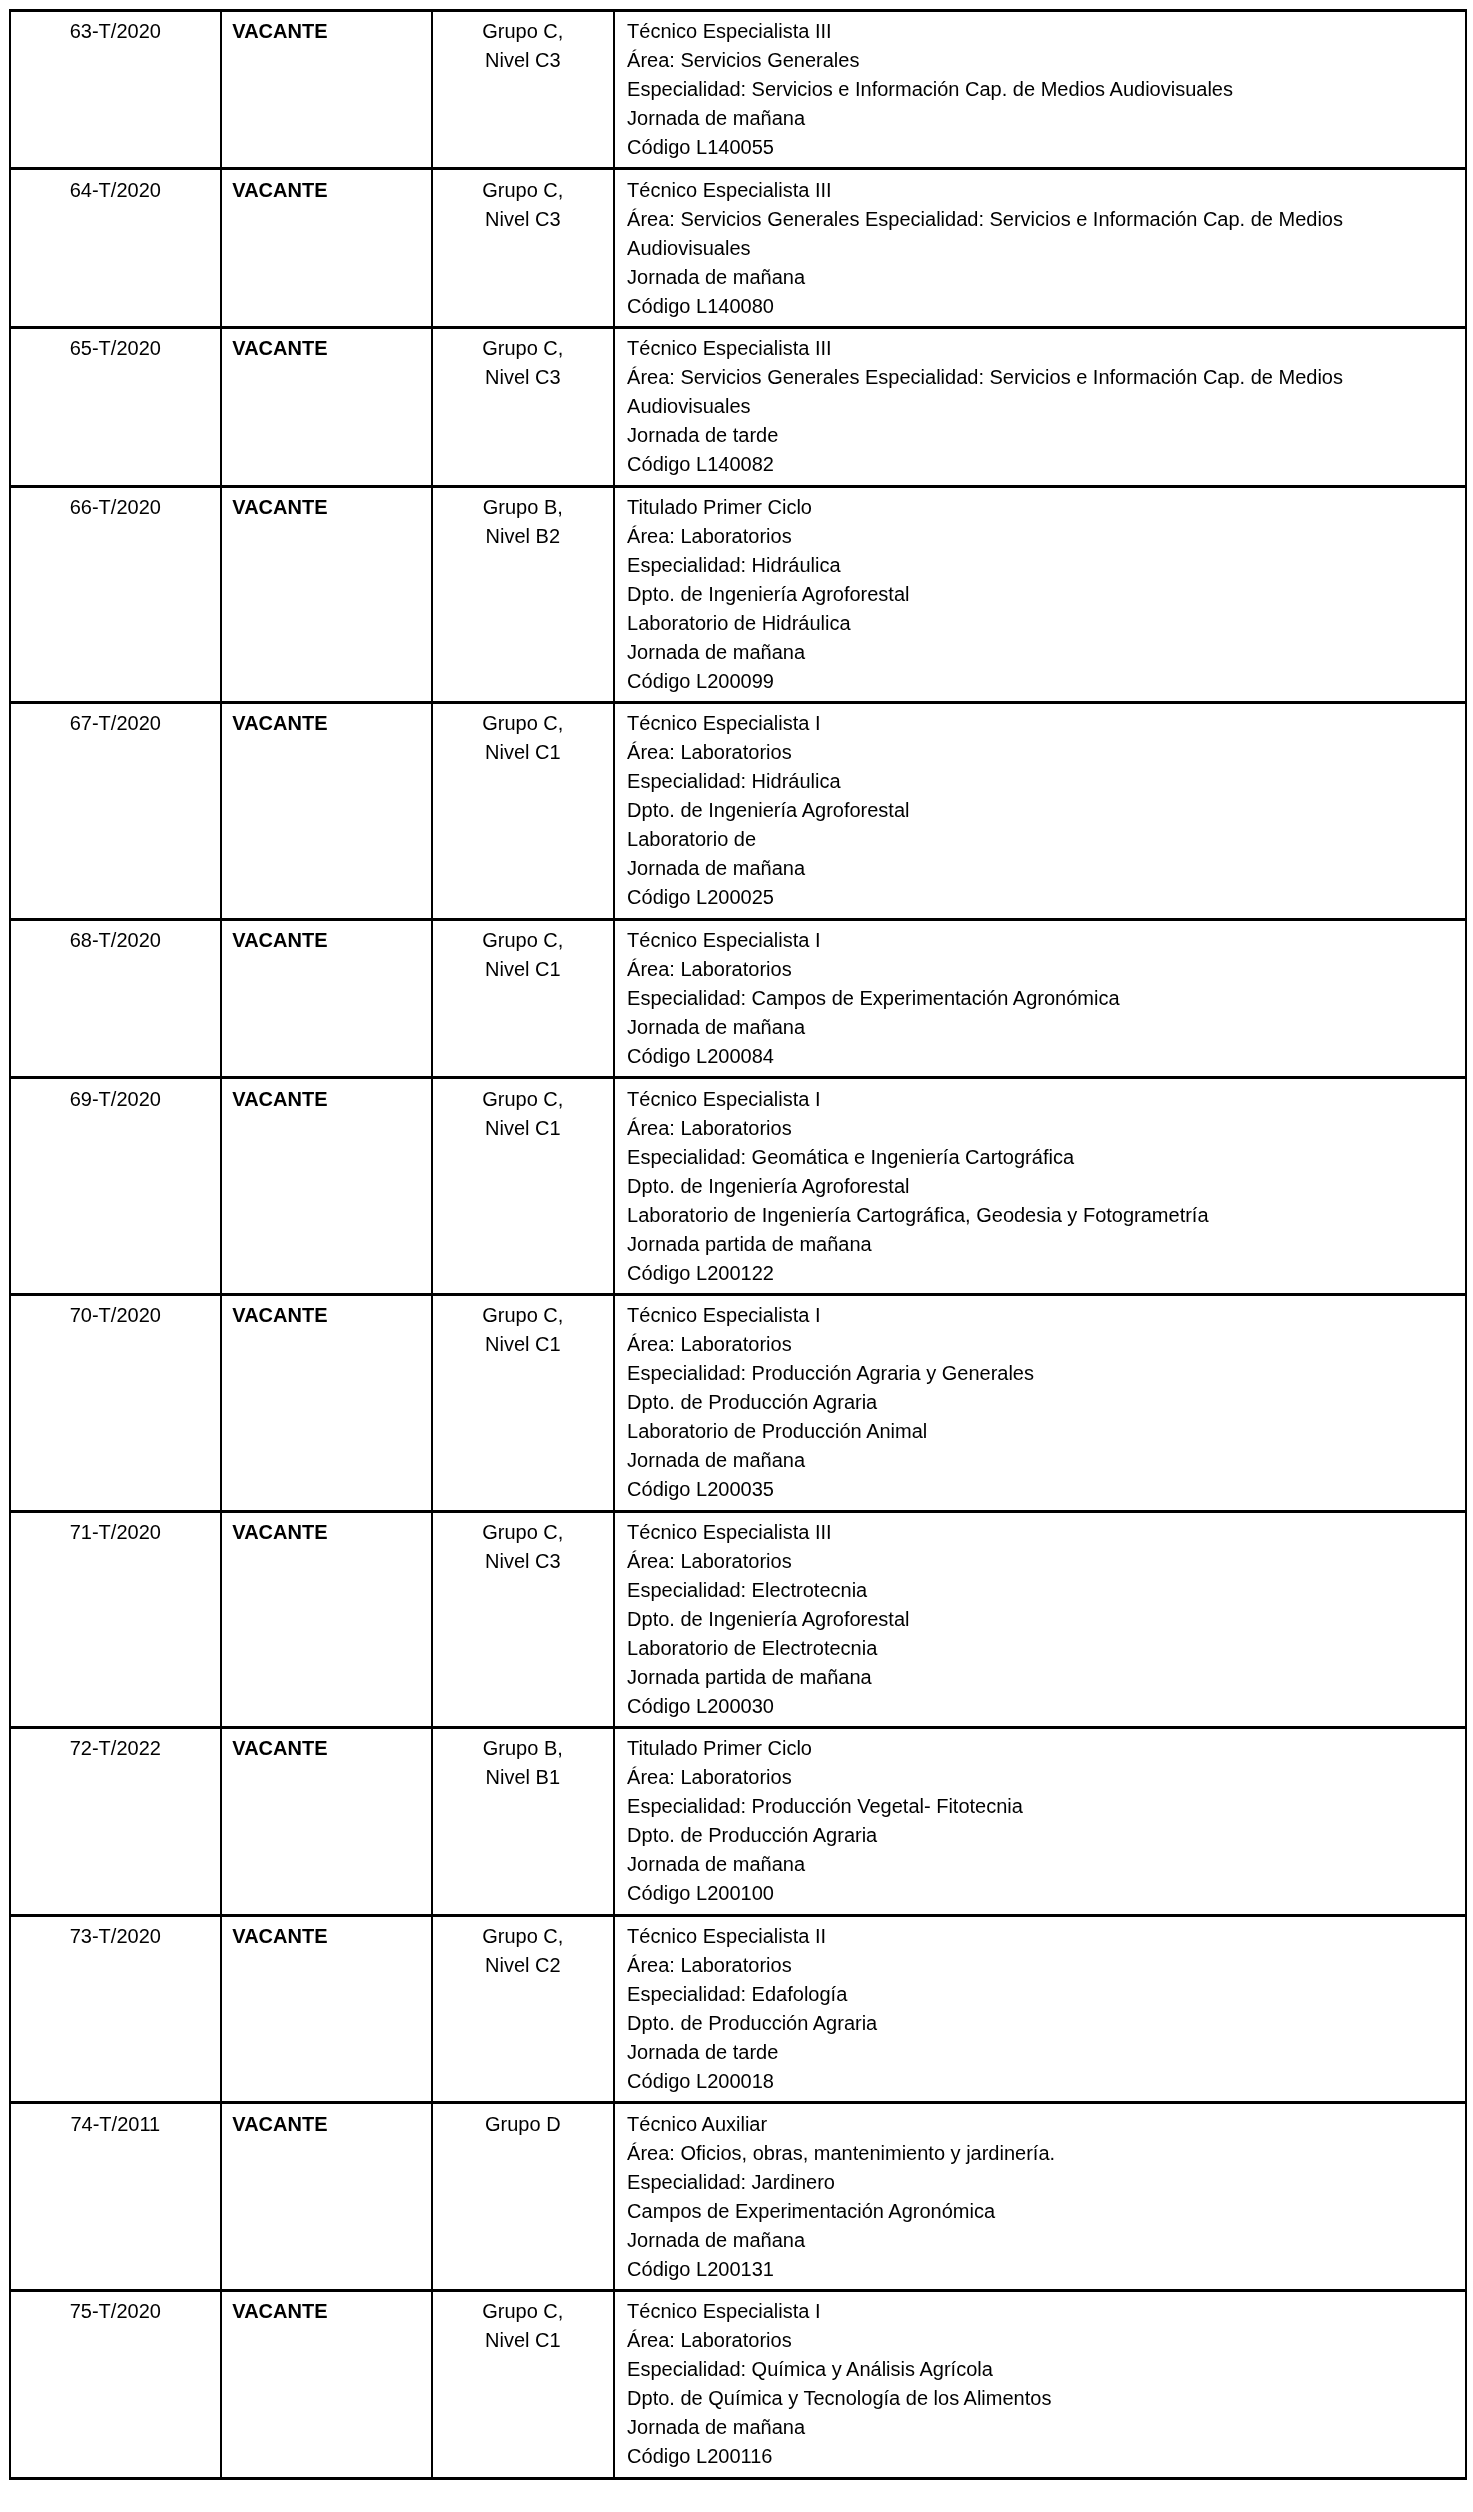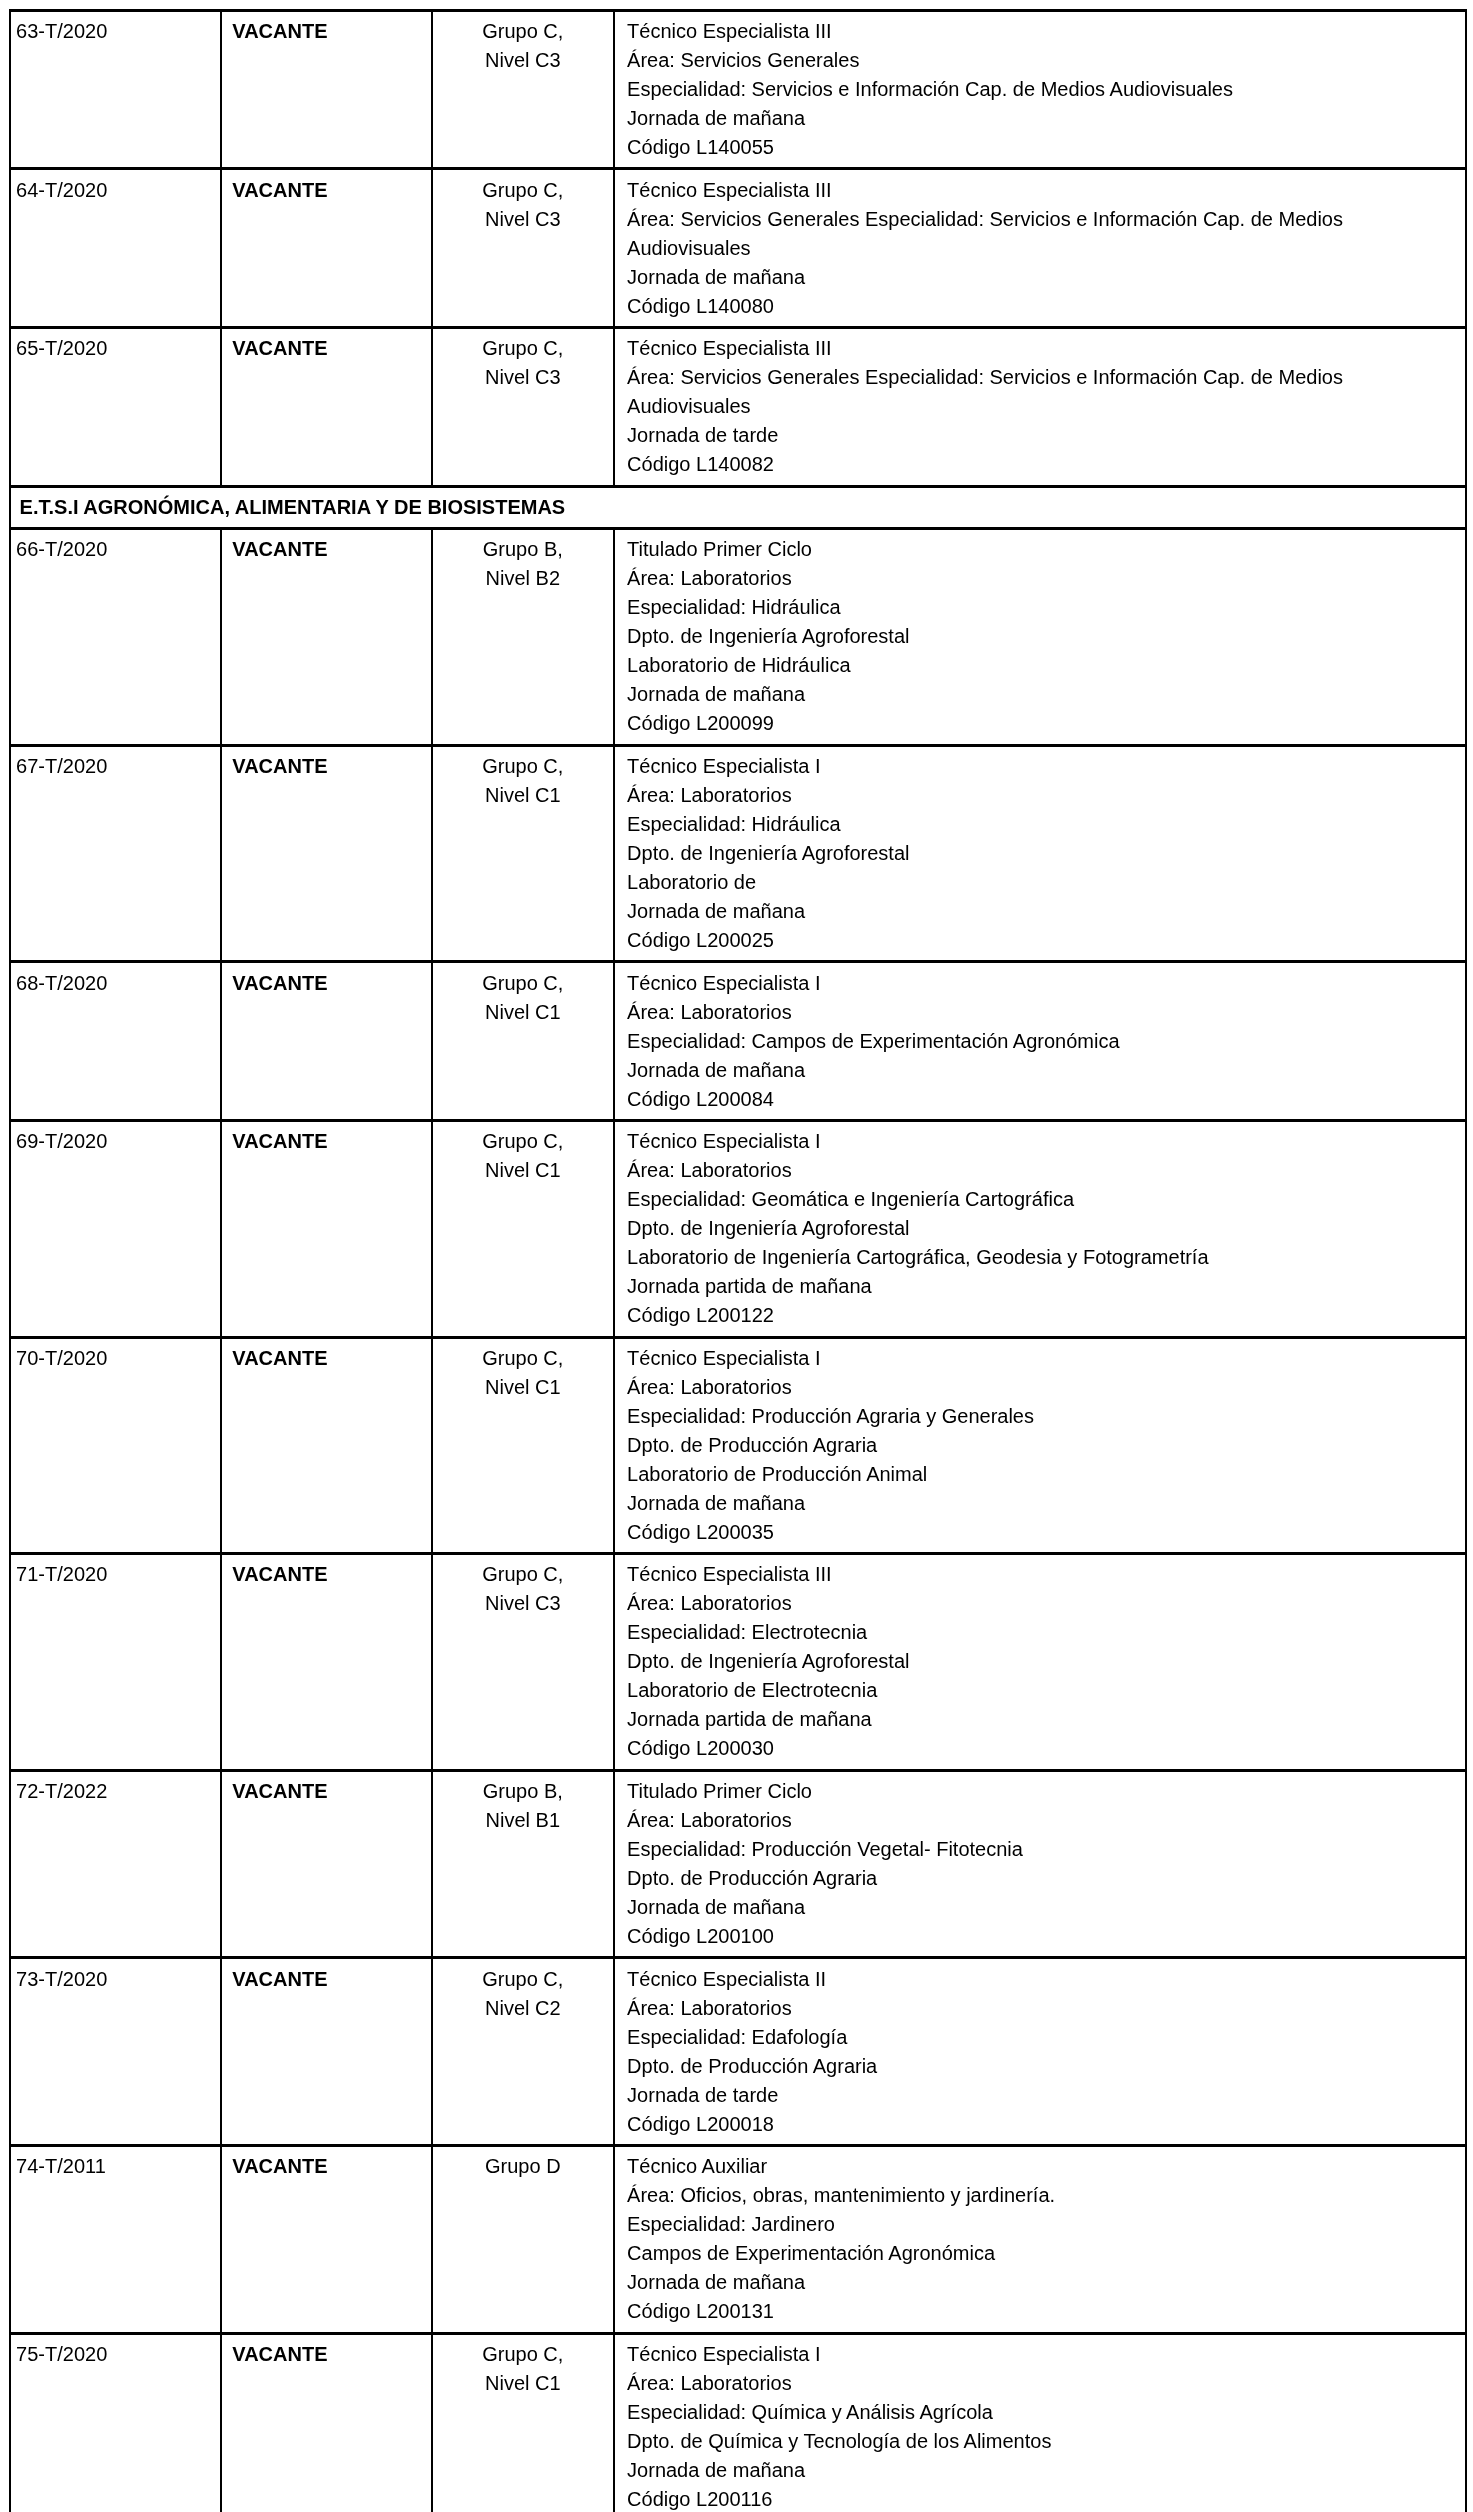--- a/index.html
+++ b/index.html
@@ -24,21 +24,21 @@
   }
   .doc-table td {
     border: 2.6px solid #000;
     border-top-width: 3.5px;
     border-bottom-width: 3.5px;
     vertical-align: top;
     padding: 5.3px 12.3px;
     overflow: hidden;
   }
   td.plaza {
-    text-align: left;
+    text-align: center;
     padding: 5.3px 5.3px;
   }
   td.estado {
     font-weight: bold;
     padding-left: 10.5px;
   }
   td.grupo {
     font-weight: normal;
     text-align: center;
     padding: 5.3px 7px;
@@ -103,23 +103,20 @@
           <div>Nivel C3</div>
         </td>
         <td class="detalle">
           <div class="detail-line">Técnico Especialista III</div>
           <div class="detail-line">Área: Servicios Generales Especialidad: Servicios e Información Cap. de Medios Audiovisuales</div>
           <div class="detail-line">Jornada de tarde</div>
           <div class="detail-line">Código L140082</div>
         </td>
       </tr>
       <tr>
-        <td class="section" colspan="4">E.T.S.I AGRONÓMICA, ALIMENTARIA Y DE BIOSISTEMAS</td>
-      </tr>
-      <tr>
         <td class="plaza">66-T/2020</td>
         <td class="estado">VACANTE</td>
         <td class="grupo">
           <div>Grupo B,</div>
           <div>Nivel B2</div>
         </td>
         <td class="detalle">
           <div class="detail-line">Titulado Primer Ciclo</div>
           <div class="detail-line">Área: Laboratorios</div>
           <div class="detail-line">Especialidad: Hidráulica</div>

